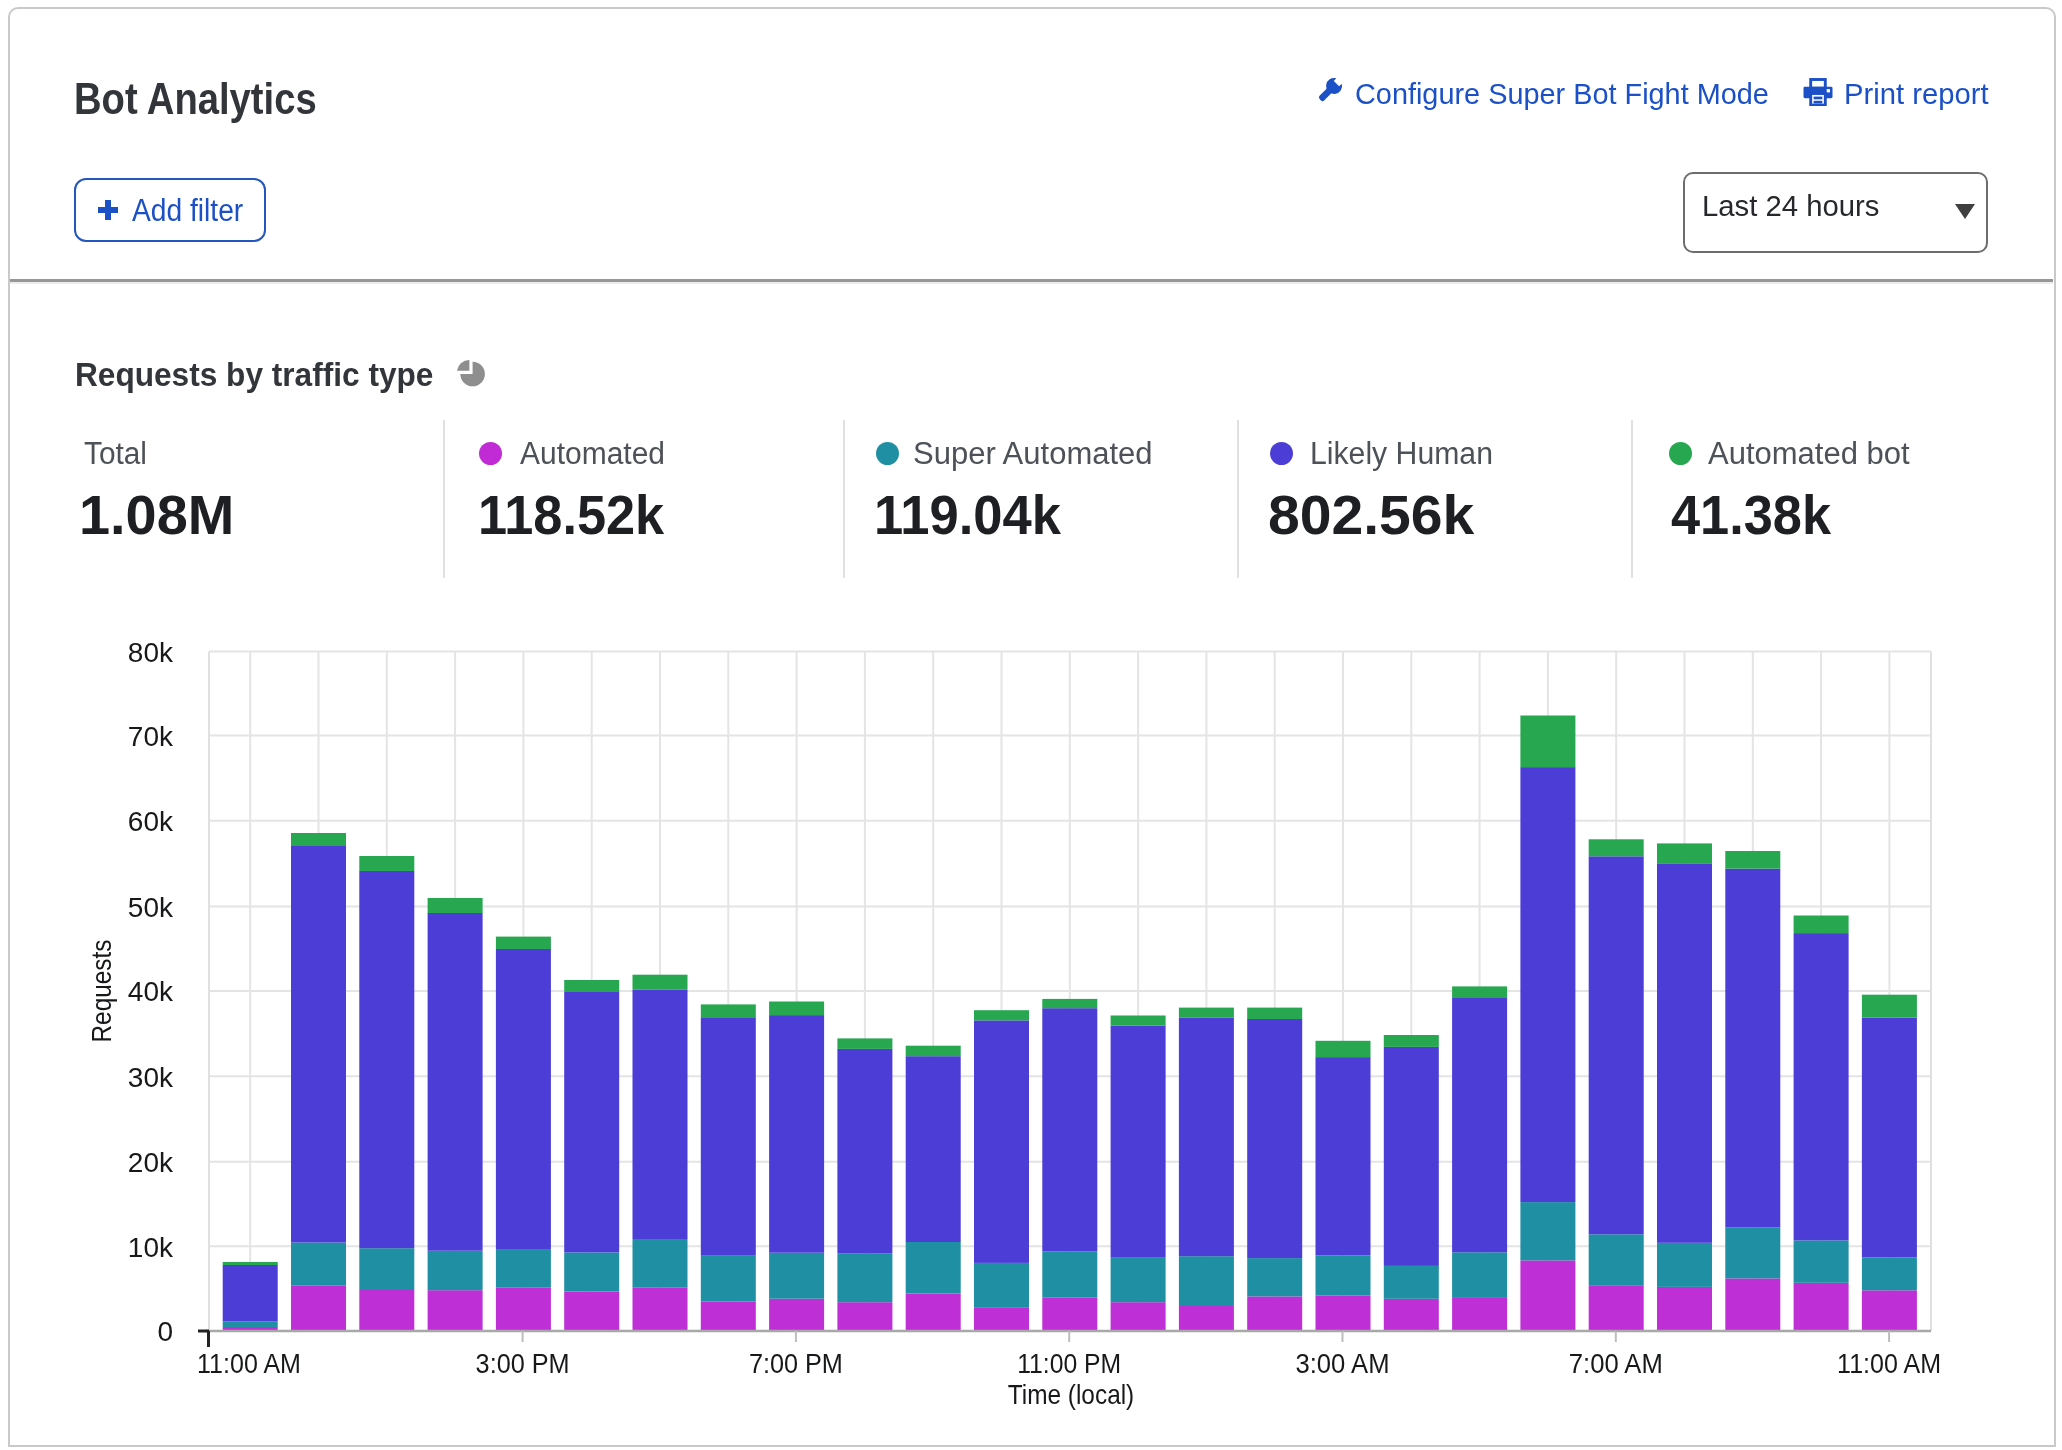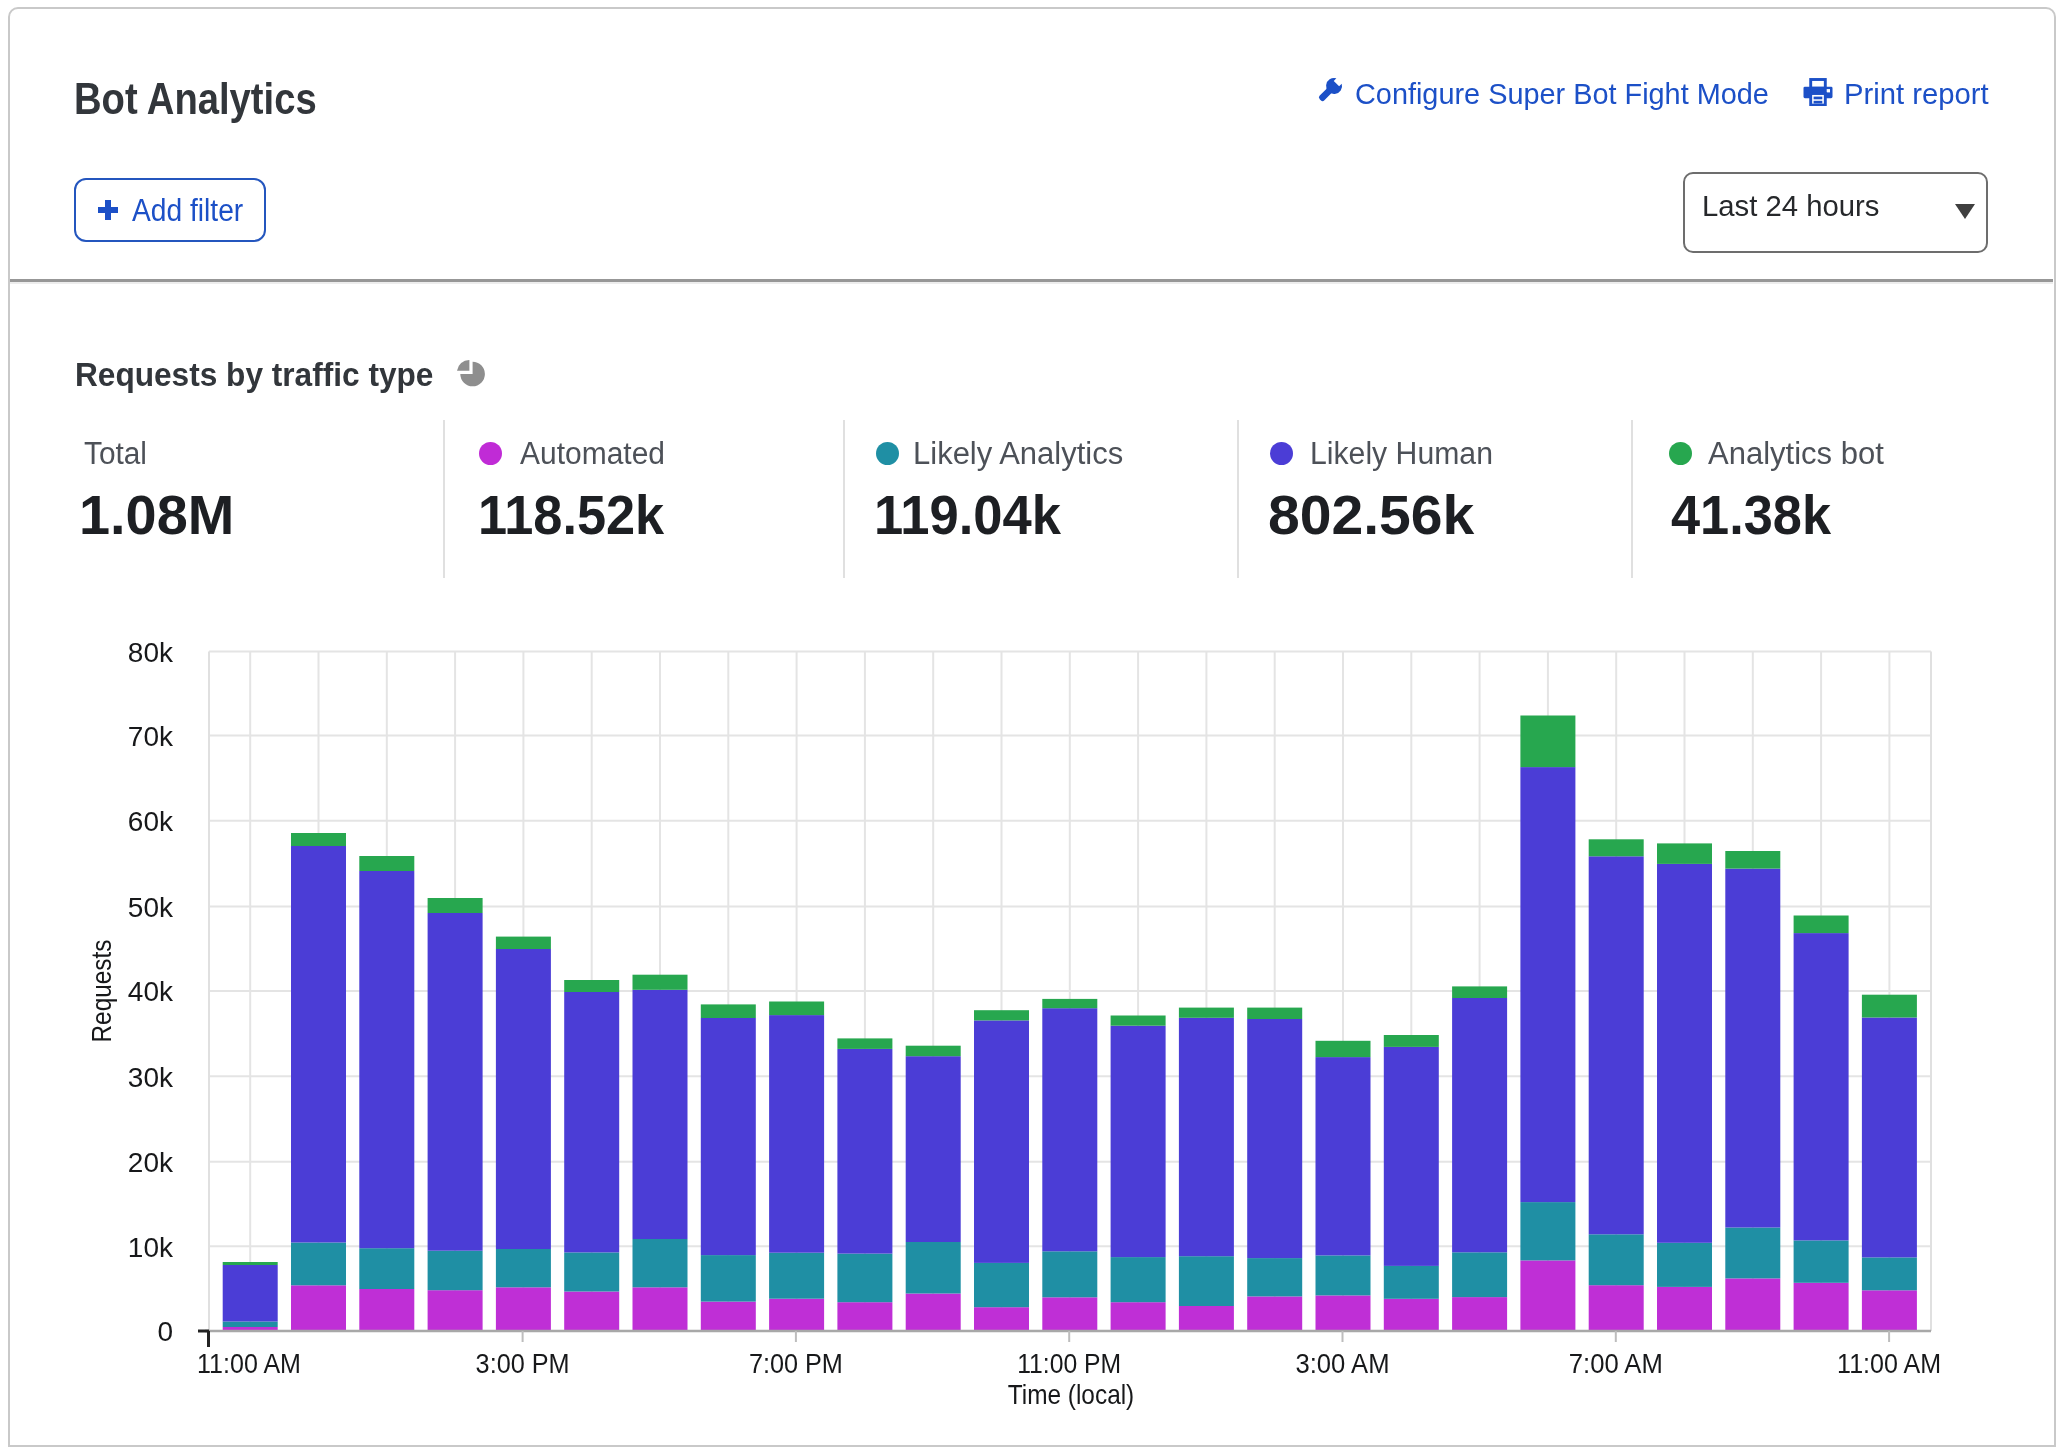--- a/index.html
+++ b/index.html
@@ -52,29 +52,29 @@
 <div class="abs" style="left:1631px;top:420px;width:2px;height:158px;background:#e0e0e0;"></div>
 
 <div class="abs" style="left:83.5px;top:436px;font-size:31px;color:#4d5158;transform:scaleX(0.962);transform-origin:left top;white-space:nowrap;">Total</div>
 <div class="abs" style="left:78.5px;top:483px;font-size:55px;font-weight:bold;color:#1d1f23;transform:scaleX(1.016);transform-origin:left top;white-space:nowrap;">1.08M</div>
 
 <div class="abs" style="left:479px;top:442px;width:23px;height:23px;border-radius:50%;background:#c02bd6;"></div>
 <div class="abs" style="left:519.5px;top:436px;font-size:31px;color:#4d5158;transform:scaleX(0.967);transform-origin:left top;white-space:nowrap;">Automated</div>
 <div class="abs" style="left:477.6px;top:483px;font-size:55px;font-weight:bold;color:#1d1f23;transform:scaleX(0.951);transform-origin:left top;white-space:nowrap;">118.52k</div>
 
 <div class="abs" style="left:876px;top:442px;width:23px;height:23px;border-radius:50%;background:#1f8fa4;"></div>
-<div class="abs" style="left:913px;top:436px;font-size:31px;color:#4d5158;transform:scaleX(1.0);transform-origin:left top;white-space:nowrap;">Likely Analytics</div>
+<div class="abs" style="left:913px;top:436px;font-size:31px;color:#4d5158;transform:scaleX(1.0);transform-origin:left top;white-space:nowrap;">Super Automated</div>
 <div class="abs" style="left:874.2px;top:483px;font-size:55px;font-weight:bold;color:#1d1f23;transform:scaleX(0.955);transform-origin:left top;white-space:nowrap;">119.04k</div>
 
 <div class="abs" style="left:1270.1px;top:442px;width:23px;height:23px;border-radius:50%;background:#4b3dd6;"></div>
 <div class="abs" style="left:1309.8px;top:436px;font-size:31px;color:#4d5158;transform:scaleX(0.974);transform-origin:left top;white-space:nowrap;">Likely Human</div>
 <div class="abs" style="left:1267.9px;top:483px;font-size:55px;font-weight:bold;color:#1d1f23;transform:scaleX(1.038);transform-origin:left top;white-space:nowrap;">802.56k</div>
 
 <div class="abs" style="left:1669.1px;top:442px;width:23px;height:23px;border-radius:50%;background:#27a74f;"></div>
-<div class="abs" style="left:1708px;top:436px;font-size:31px;color:#4d5158;transform:scaleX(1.0);transform-origin:left top;white-space:nowrap;">Analytics bot</div>
+<div class="abs" style="left:1708px;top:436px;font-size:31px;color:#4d5158;transform:scaleX(1.0);transform-origin:left top;white-space:nowrap;">Automated bot</div>
 <div class="abs" style="left:1671px;top:483px;font-size:55px;font-weight:bold;color:#1d1f23;transform:scaleX(0.951);transform-origin:left top;white-space:nowrap;">41.38k</div>
 
 <svg width="2062" height="1450" viewBox="0 0 2062 1450" style="position:absolute;left:0;top:0">
 <line x1="209.0" y1="1246.3" x2="1931.0" y2="1246.3" stroke="#e4e4e4" stroke-width="2"></line>
 <line x1="209.0" y1="1161.7" x2="1931.0" y2="1161.7" stroke="#e4e4e4" stroke-width="2"></line>
 <line x1="209.0" y1="1076.3" x2="1931.0" y2="1076.3" stroke="#e4e4e4" stroke-width="2"></line>
 <line x1="209.0" y1="991.0" x2="1931.0" y2="991.0" stroke="#e4e4e4" stroke-width="2"></line>
 <line x1="209.0" y1="906.6" x2="1931.0" y2="906.6" stroke="#e4e4e4" stroke-width="2"></line>
 <line x1="209.0" y1="820.8" x2="1931.0" y2="820.8" stroke="#e4e4e4" stroke-width="2"></line>
 <line x1="209.0" y1="735.5" x2="1931.0" y2="735.5" stroke="#e4e4e4" stroke-width="2"></line>

